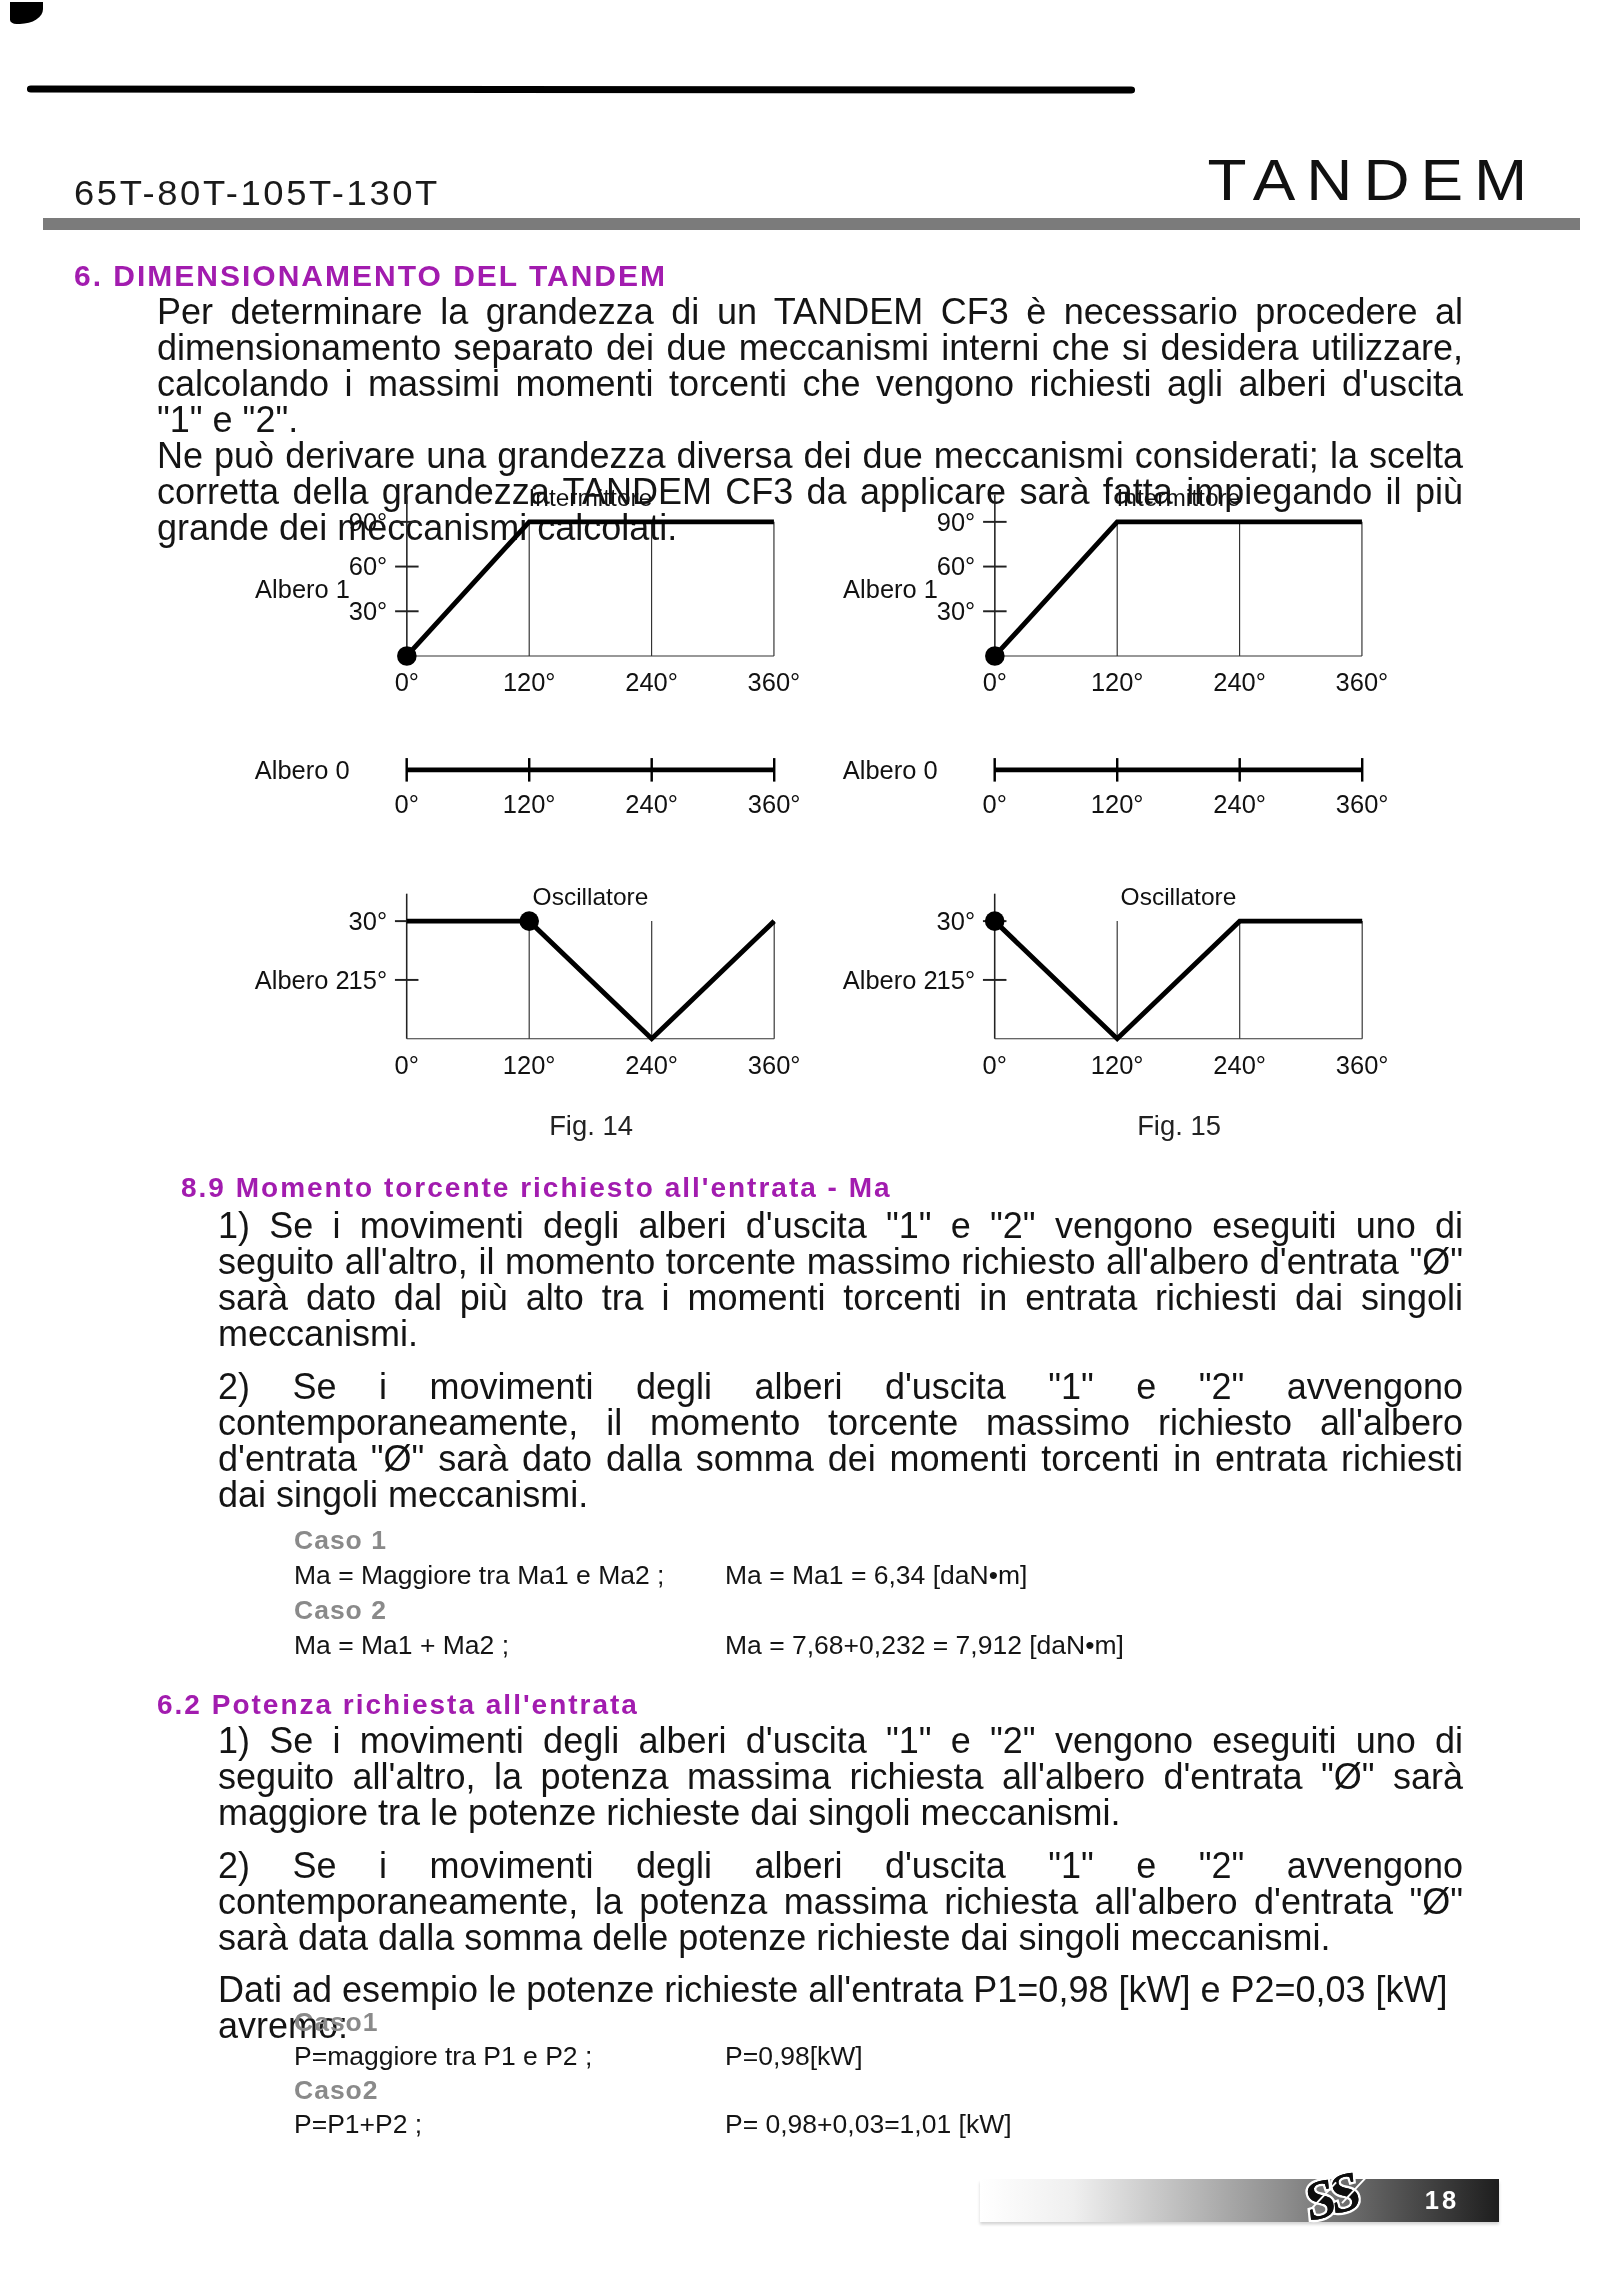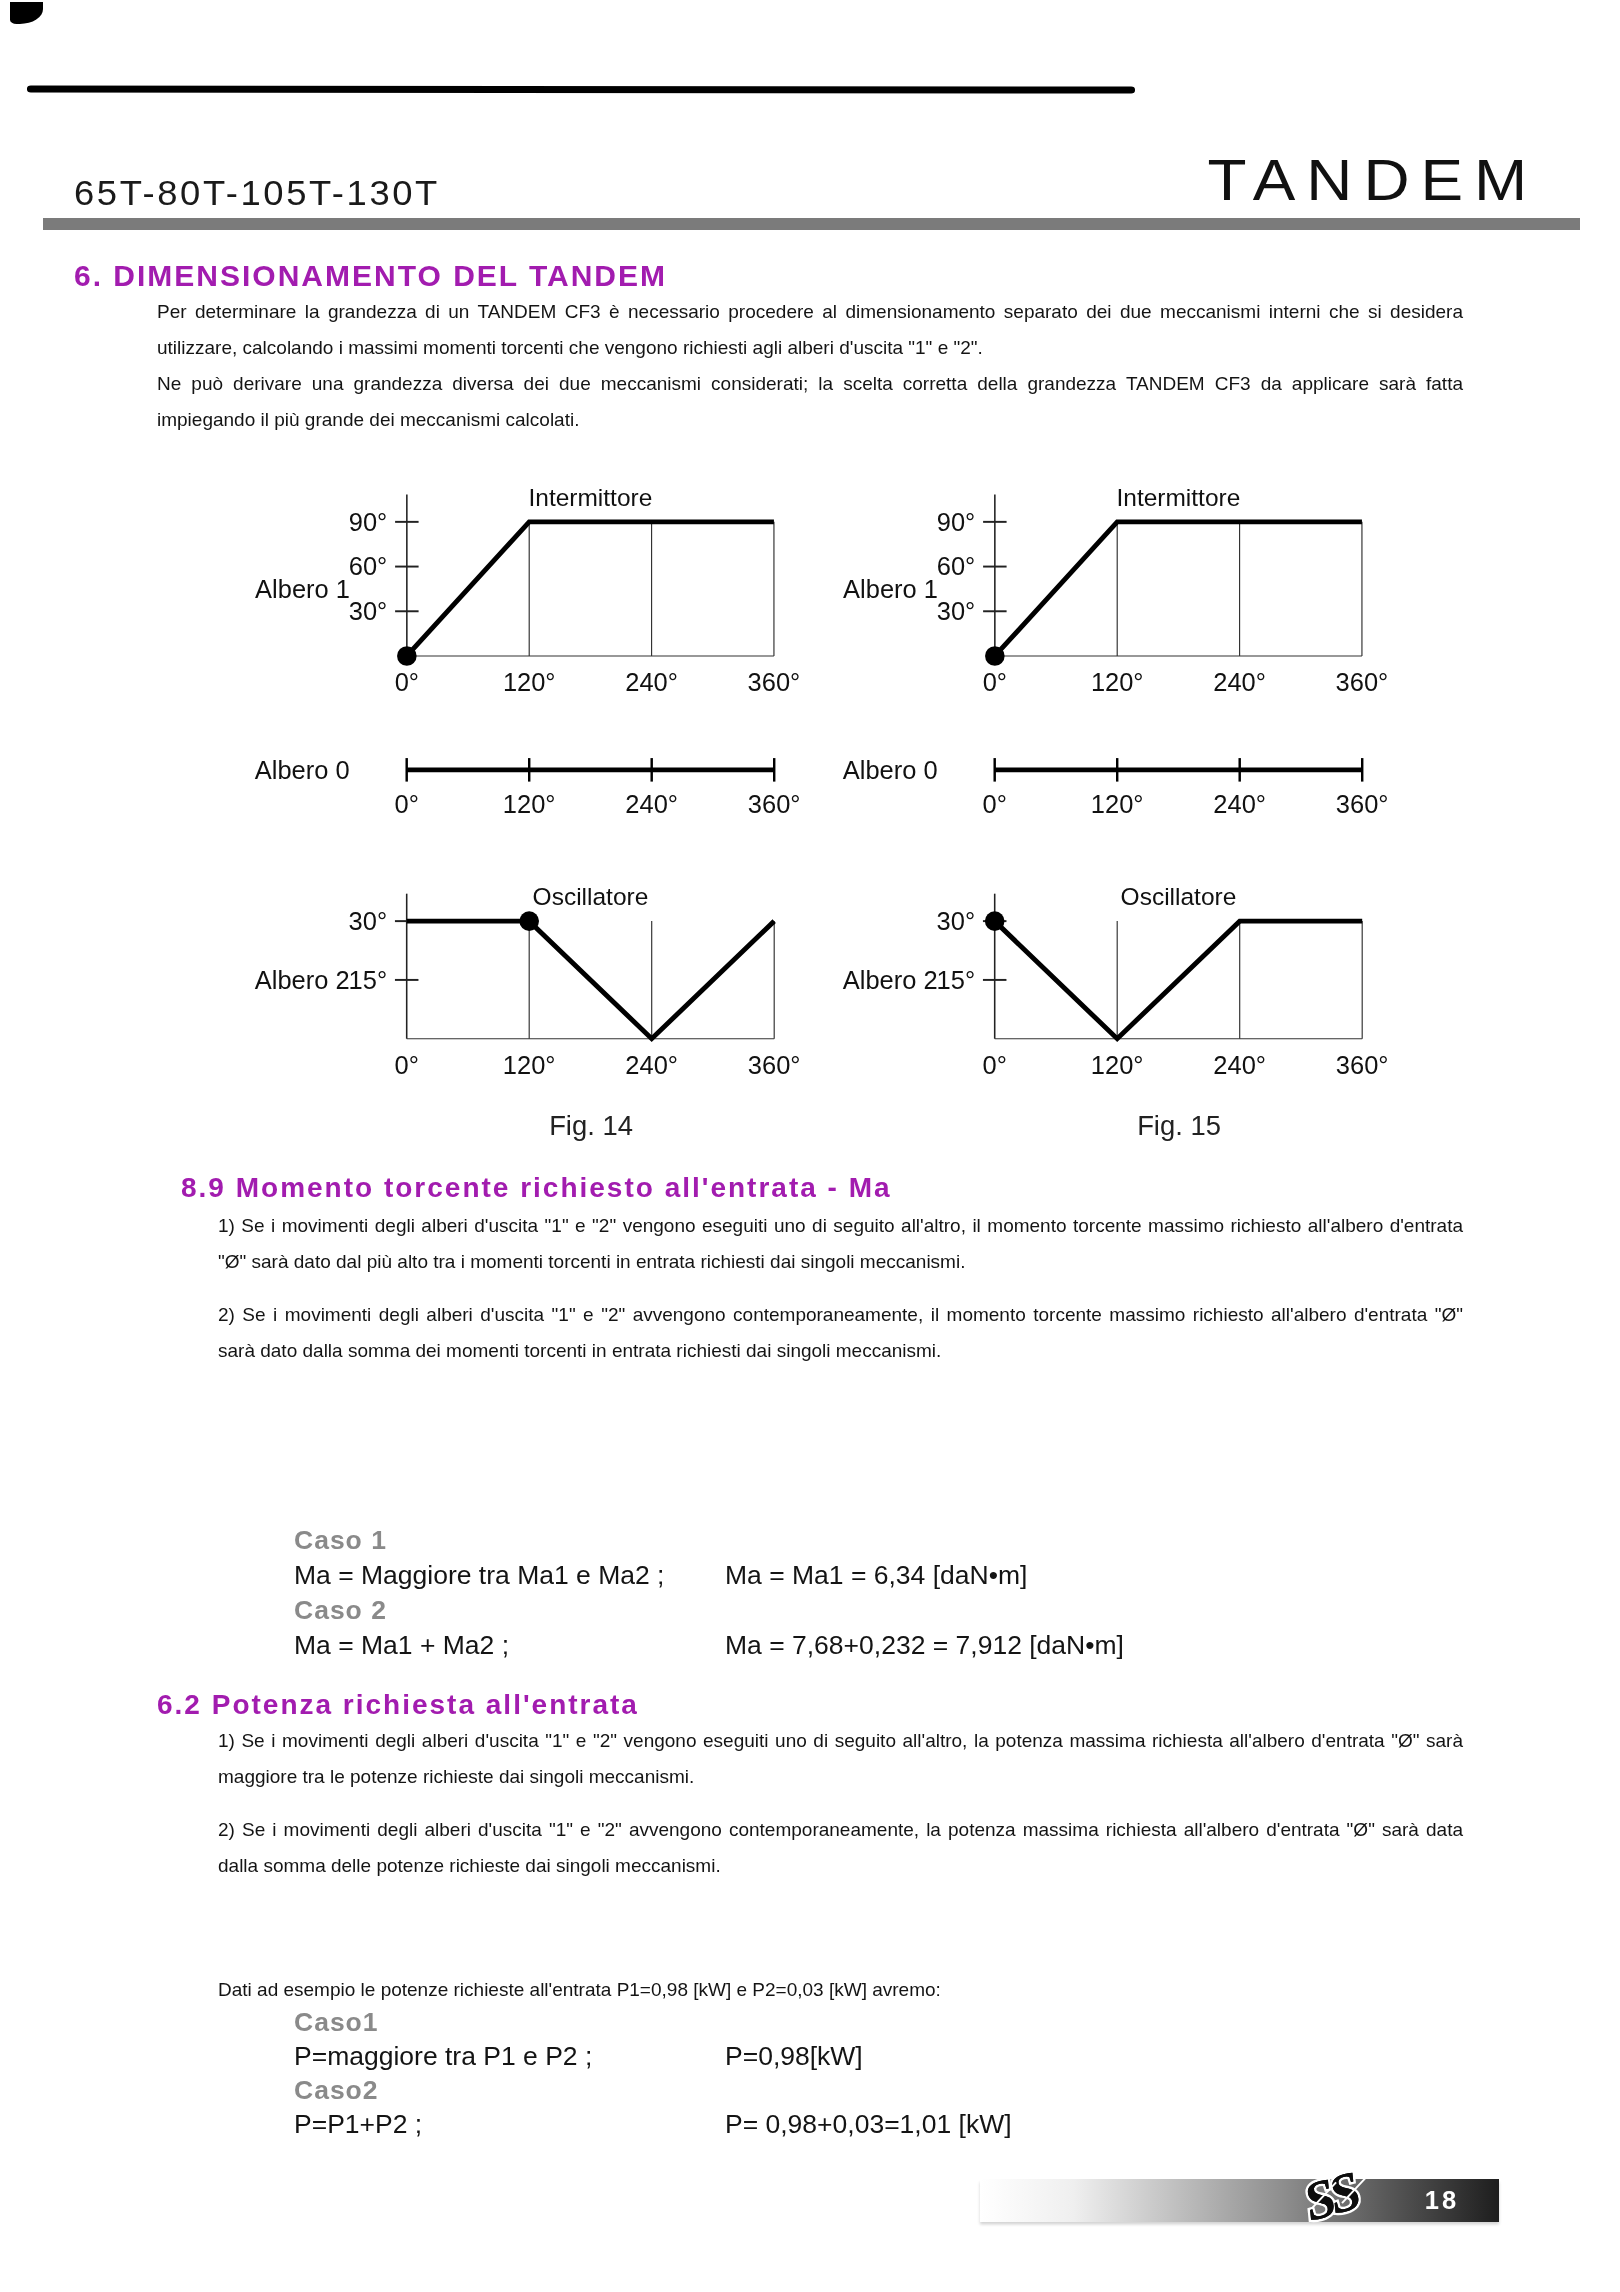--- a/index.html
+++ b/index.html
@@ -14,21 +14,21 @@
   
   #header-model{position:absolute;left:74px;top:173px;font-size:35px;letter-spacing:2.5px;color:#1a1a1a;transform:scaleX(1.04);transform-origin:left;}
   #header-brand{position:absolute;right:82px;top:147px;font-size:57px;letter-spacing:9.8px;color:#111;transform:scaleX(1.12);transform-origin:right;white-space:nowrap;}
   #header-rule{position:absolute;left:43px;top:218px;width:1537px;height:11.8px;background:#7b7b7b;}
   
   .sec-heading{position:absolute;font-weight:bold;color:#a21caf;letter-spacing:2px;white-space:nowrap;}
   #sec6-heading{left:74px;top:259px;font-size:30px;}
   #sec61-heading{left:181px;top:1172px;font-size:28px;}
   #sec62-heading{left:157px;top:1689px;font-size:28px;}
   
-  .body-block{position:absolute;font-size:19px;line-height:36px;text-align:justify;}
+  .body-block{position:absolute;font-size:36px;line-height:36px;text-align:justify;}
   .body-block p{margin:0;}
   #sec6-body{left:157px;top:294px;width:1306px;}
   #sec61-body{left:218px;top:1208px;width:1245px;}
   #sec61-body p.gap, #sec62-body p.gap{margin-top:16.7px;}
   #sec61-intro{left:218px;top:1455px;width:1245px;}
   #sec62-body{left:218px;top:1723px;width:1245px;}
   #sec62-intro{left:218px;top:1972px;width:1245px;text-align:left;}
   
   .caso-block{position:absolute;left:294px;font-size:26.5px;}
   #caso-ma{top:1523px;line-height:35px;}

